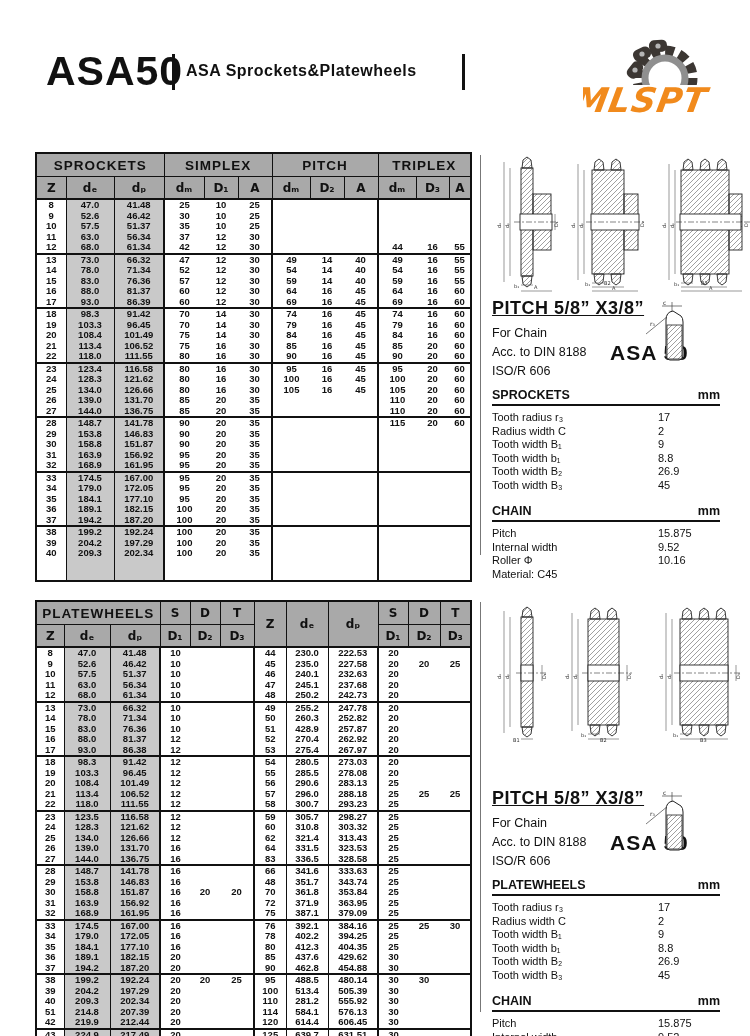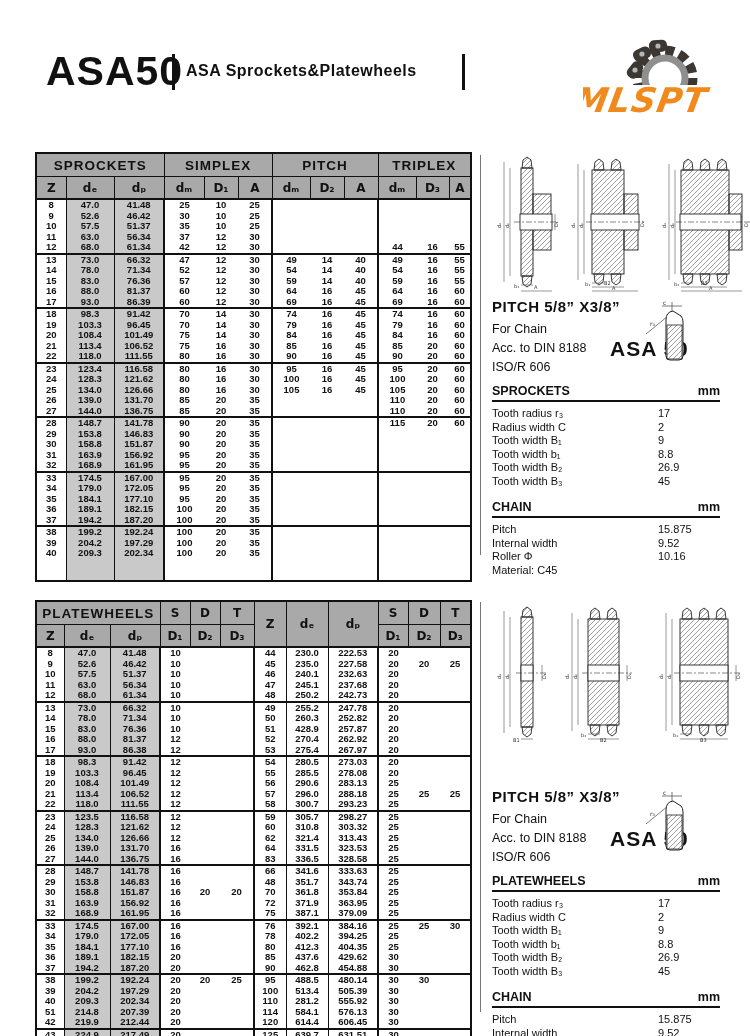--- a/index.html
+++ b/index.html
@@ -23,21 +23,21 @@
   .bR2{border-right:2px solid #111;}
   td.padrow{background:#fff;}
 
   #sprockets-table{top:152px;width:436px;}
   #platewheels-table{top:600px;width:436px;}
 
   
   .vrule{position:absolute;left:480px;width:1px;background:#777;}
   .drawings{position:absolute;left:494px;display:flex;align-items:flex-end;gap:6px;}
   .panel{position:absolute;left:492px;width:228px;}
-  .pitch-title{font-size:15px;font-weight:bold;letter-spacing:0.5px;margin-bottom:7px;}
+  .pitch-title{font-size:18px;font-weight:bold;letter-spacing:0.5px;margin-bottom:7px;text-decoration:underline;}
   .pline{font-size:12.5px;margin-bottom:5px;}
   .asa-big{position:absolute;left:118px;font-size:21px;font-weight:bold;letter-spacing:1px;}
   .sec-head{display:flex;justify-content:space-between;border-bottom:2px solid #111;font-weight:bold;font-size:12.5px;padding-bottom:2px;margin-top:10px;margin-bottom:5px;}
   .spec-row{display:flex;font-size:11px;line-height:13.5px;}
   .spec-label{flex:1;font-family:Liberation Sans, sans-serif;}
   .spec-value{width:62px;}
   .tooth-svg{position:absolute;}
 
   svg text{font-family:"DejaVu Sans","Liberation Sans",sans-serif;}
 

